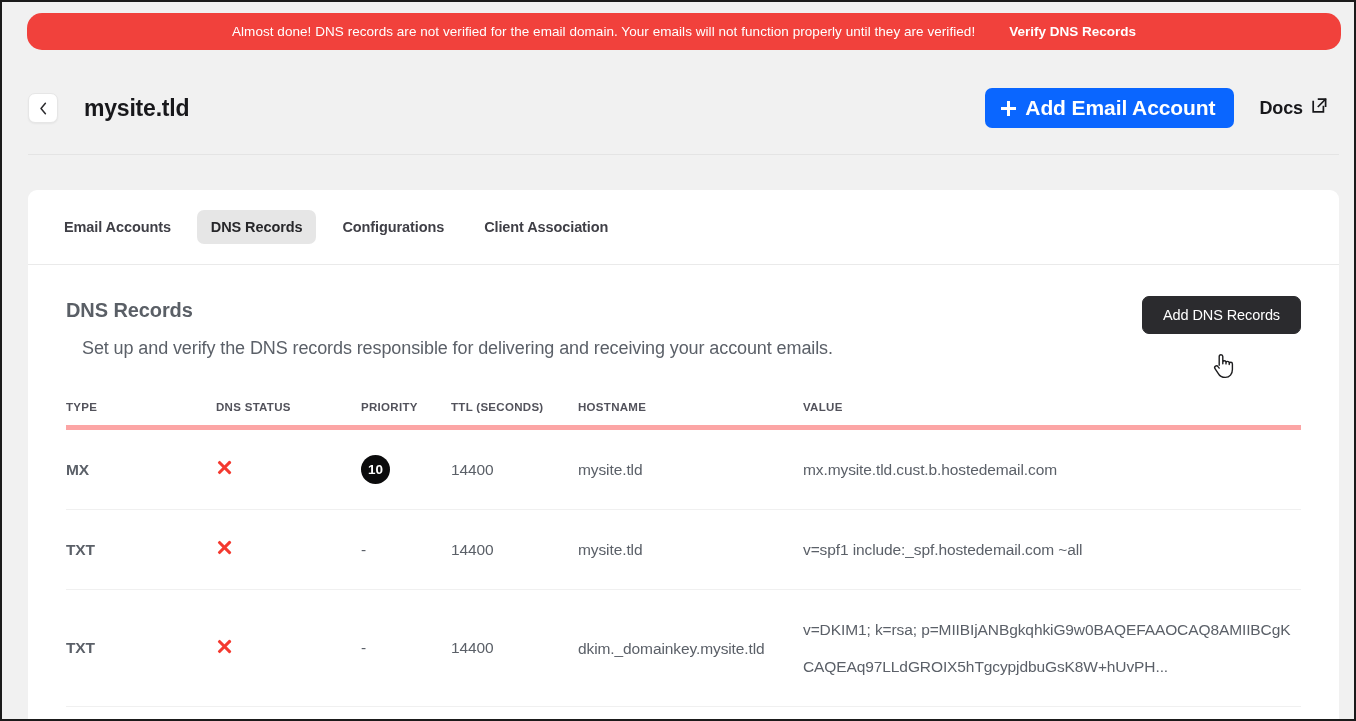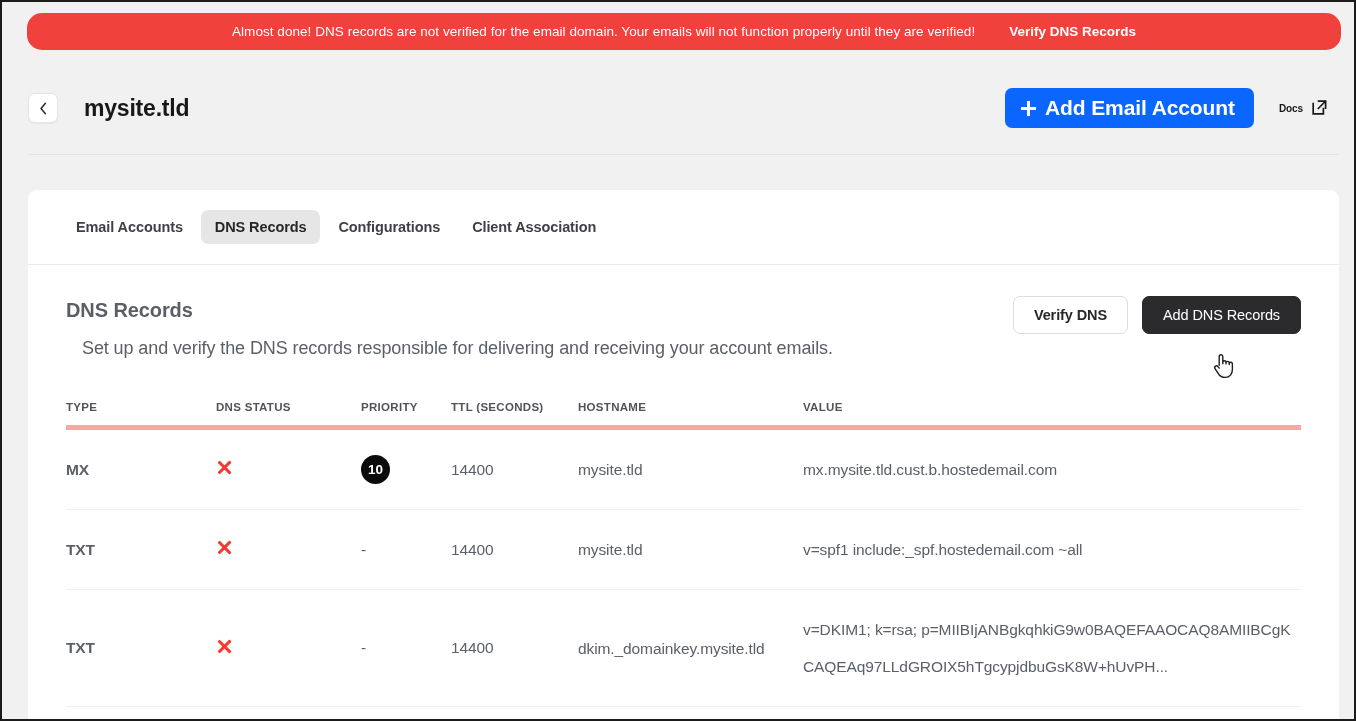--- a/index.html
+++ b/index.html
@@ -117,21 +117,21 @@
     background: #ffffff;
   }
   .plus-icon::before { left: 6px; top: 0; width: 3px; height: 15px; }
   .plus-icon::after  { top: 6px; left: 0; height: 3px; width: 15px; }
 
   .docs-link {
     margin-left: 25px;
     display: flex;
     align-items: center;
     gap: 8px;
-    font-size: 10px;
+    font-size: 18px;
     font-weight: 700;
     color: #18181b;
     cursor: pointer;
     text-decoration: none;
     letter-spacing: -0.1px;
   }
 
   .header-divider {
     position: absolute;
     left: 26px;
@@ -152,22 +152,21 @@
     border-radius: 9px 9px 0 0;
     overflow: hidden;
   }
 
   
   .tabs {
     display: flex;
     align-items: center;
     height: 74px;
     padding: 6px 22px;
-    gap: 4px;
-    margin-left: 12px;
+    gap: 12px;
   }
   .tab {
     font-size: 14.5px;
     font-weight: 700;
     color: #3f3f46;
     padding: 9px 14px;
     border-radius: 7px;
     cursor: pointer;
     white-space: nowrap;
     letter-spacing: -0.1px;
@@ -385,21 +384,20 @@
 
     <div class="section">
       <div class="section-head">
         <div>
           <h2 class="section-title">DNS Records</h2>
           <p class="section-sub">Set up and verify the DNS records responsible for delivering and receiving your account emails.</p>
         </div>
       </div>
 
       <div class="section-actions">
-        <button class="btn-outline">Verify DNS</button>
         <button class="btn-dark">Add DNS Records</button>
       </div>
 
       <table class="table">
         <thead>
           <tr>
             <th class="col-type">TYPE</th>
             <th class="col-status">DNS STATUS</th>
             <th class="col-prio">PRIORITY</th>
             <th class="col-ttl">TTL (SECONDS)</th>

